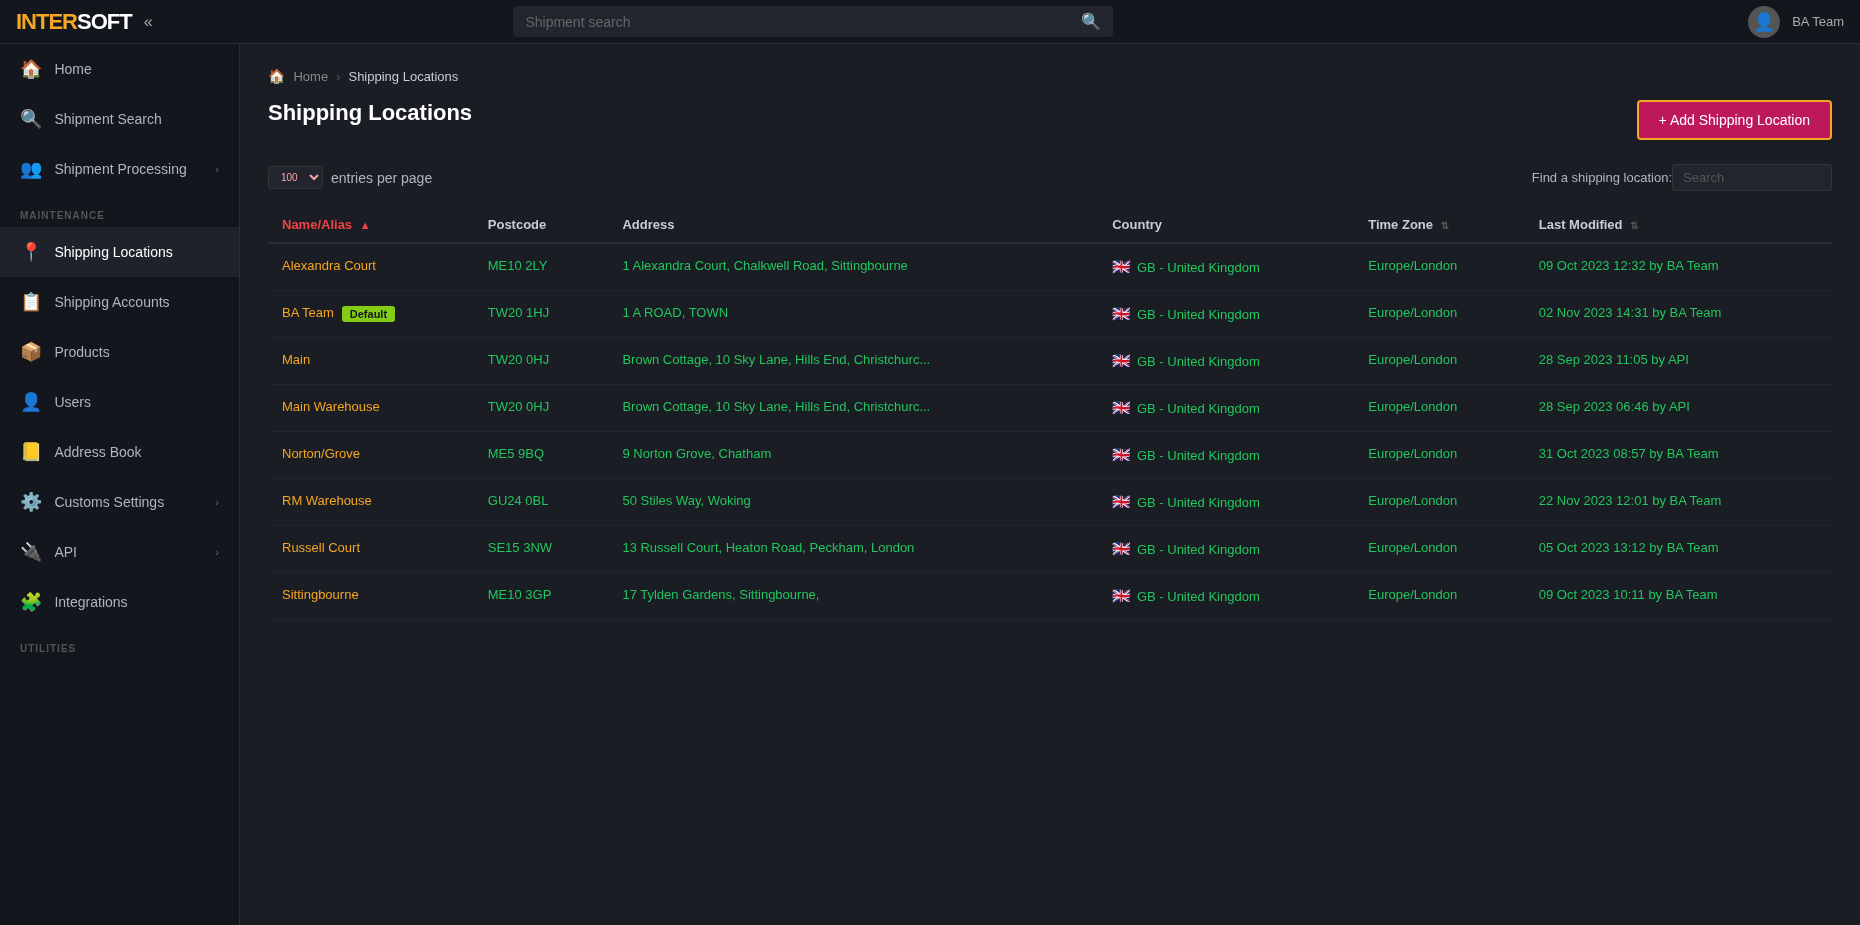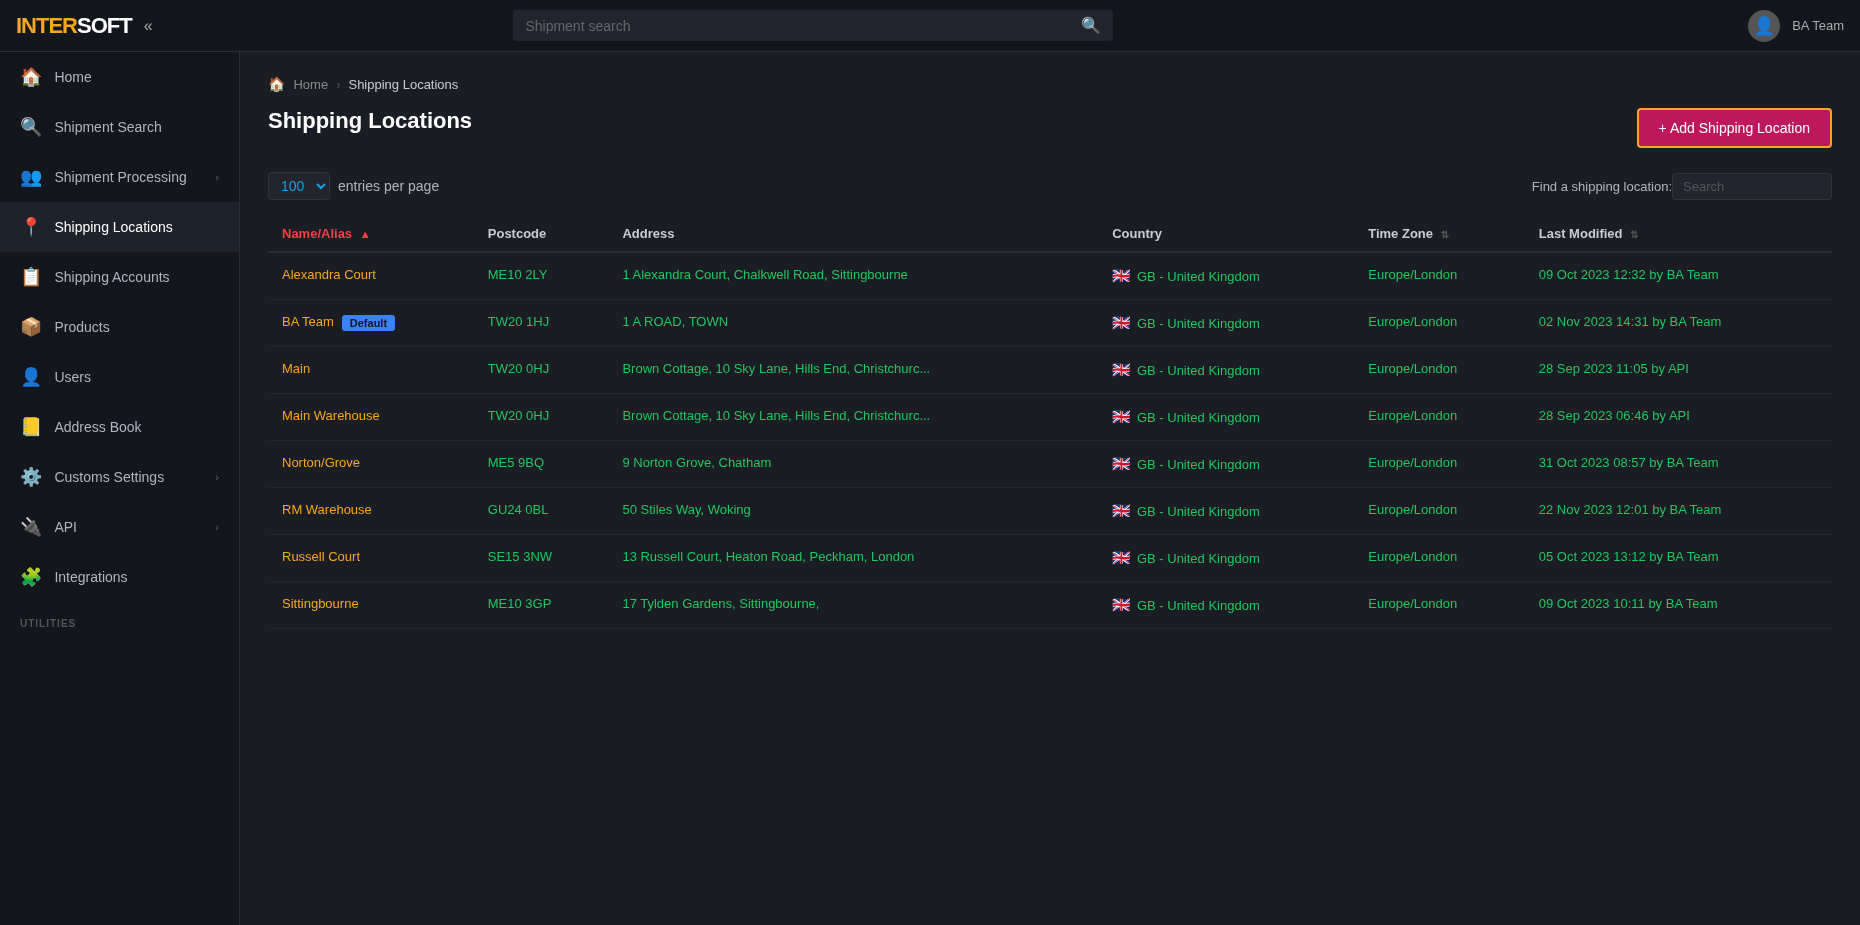--- a/index.html
+++ b/index.html
@@ -1,21 +1,21 @@
 <!DOCTYPE html>
 <html><head>
   <meta charset="utf-8">
   <style>
     * { box-sizing: border-box; margin: 0; padding: 0; }
     body { font-family: 'Segoe UI', Arial, sans-serif; background: #1a1d23; color: #c8ccd4; font-size: 14px; display: flex; flex-direction: column; height: 925px; overflow: hidden; }
 
     
     .topnav {
       background: #13161c;
-      height: 52px;
+      height: 44px;
       display: flex;
       align-items: center;
       padding: 0 16px;
       border-bottom: 1px solid #2a2d35;
       flex-shrink: 0;
       position: relative;
       z-index: 10;
     }
     .logo {
       width: 180px;
@@ -182,24 +182,24 @@
     }
     .entries-select {
       display: flex;
       align-items: center;
       gap: 8px;
       color: #b0b4be;
     }
     .entries-select select {
       background: #22252d;
       border: 1px solid #333;
-      color: #0ea5e9;
+      color: #fca5a5;
       padding: 4px 8px;
       border-radius: 3px;
-      font-size: 14px;
+      font-size: 10px;
       cursor: pointer;
     }
     .find-location {
       display: flex;
       align-items: center;
       color: #b0b4be;
       font-size: 13px;
     }
     .find-location input {
       background: #22252d;
@@ -240,21 +240,21 @@
     }
     td {
       padding: 14px 14px;
       font-size: 13px;
       color: #22c55e;
       vertical-align: top;
     }
     td.name-cell { color: #f5a623; font-weight: 500; }
     .default-badge {
       display: inline-block;
-      background: #3b82f6;
+      background: #84cc16;
       color: #13161c;
       font-size: 11px;
       font-weight: 700;
       padding: 2px 8px;
       border-radius: 3px;
       margin-left: 8px;
       vertical-align: middle;
     }
     .flag { margin-right: 6px; font-size: 15px; }
   </style>
@@ -292,20 +292,21 @@
     <div class="sidebar-item">
       <span class="sidebar-icon">🔍</span>
       <span class="sidebar-item-label">Shipment Search</span>
     </div>
     <div class="sidebar-item">
       <span class="sidebar-icon">👥</span>
       <span class="sidebar-item-label">Shipment Processing</span>
       <span class="sidebar-arrow">›</span>
     </div>
 
+    <div class="sidebar-section-label">MAINTENANCE</div>
 
     <div class="sidebar-item active">
       <span class="sidebar-icon">📍</span>
       <span class="sidebar-item-label">Shipping Locations</span>
     </div>
     <div class="sidebar-item">
       <span class="sidebar-icon">📋</span>
       <span class="sidebar-item-label">Shipping Accounts</span>
     </div>
     <div class="sidebar-item">

